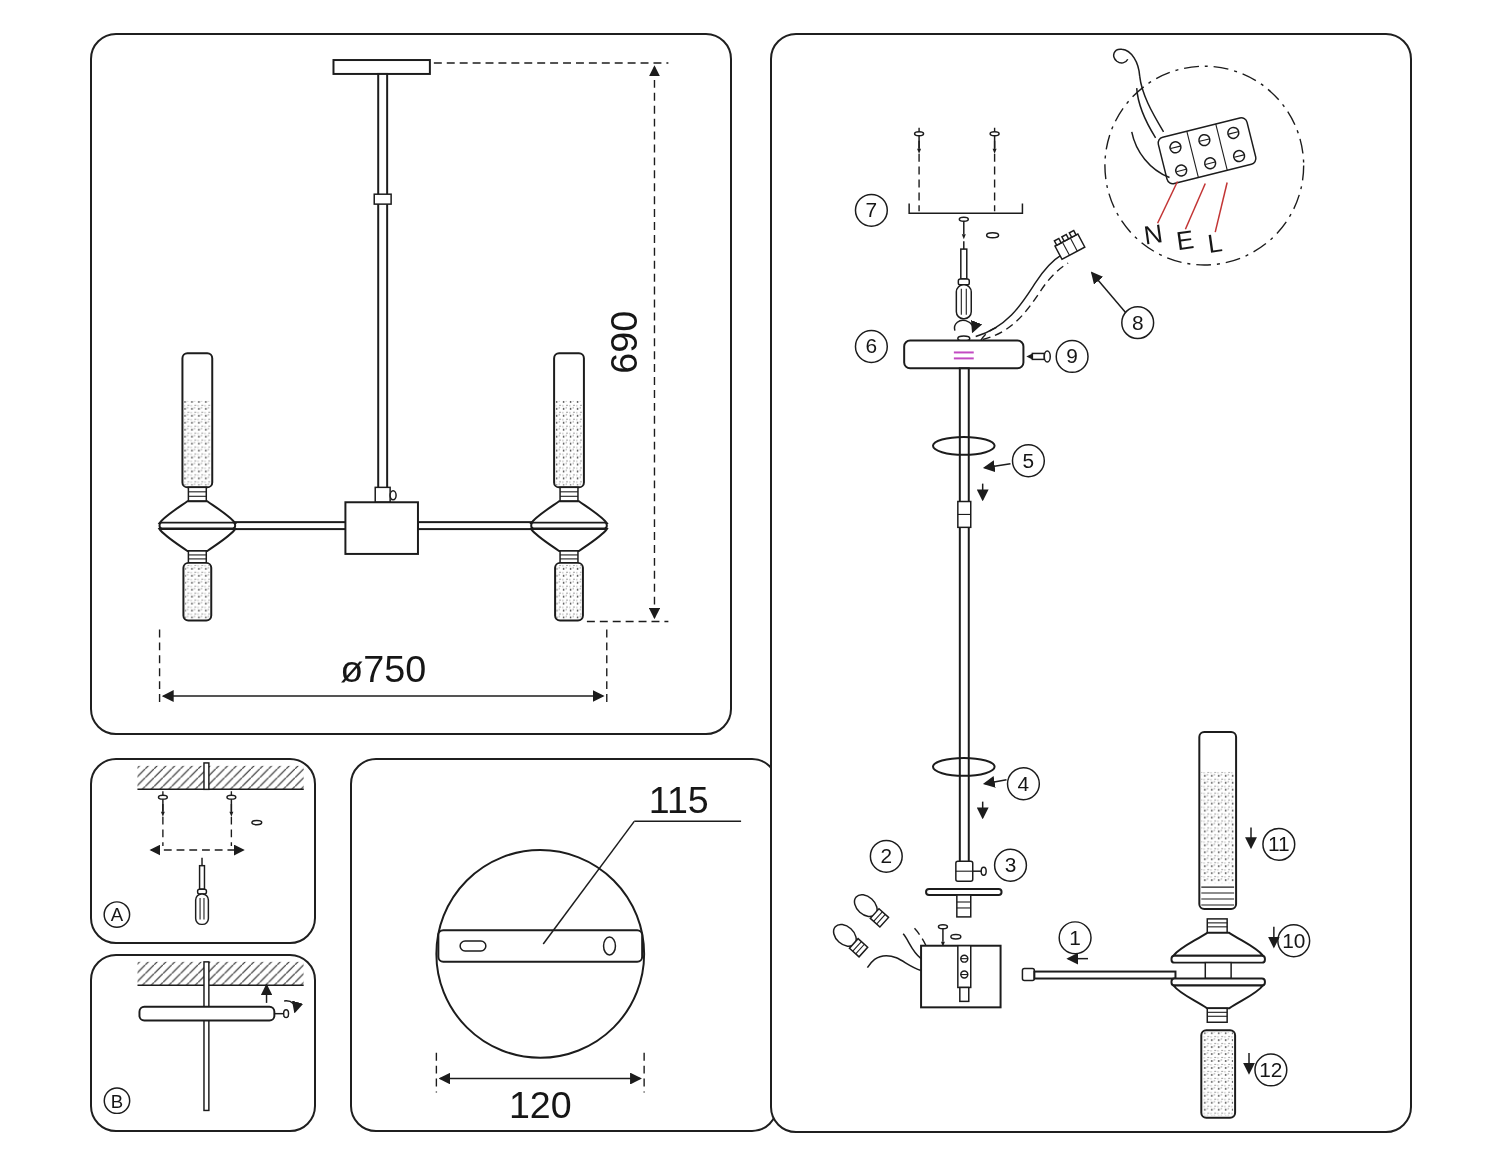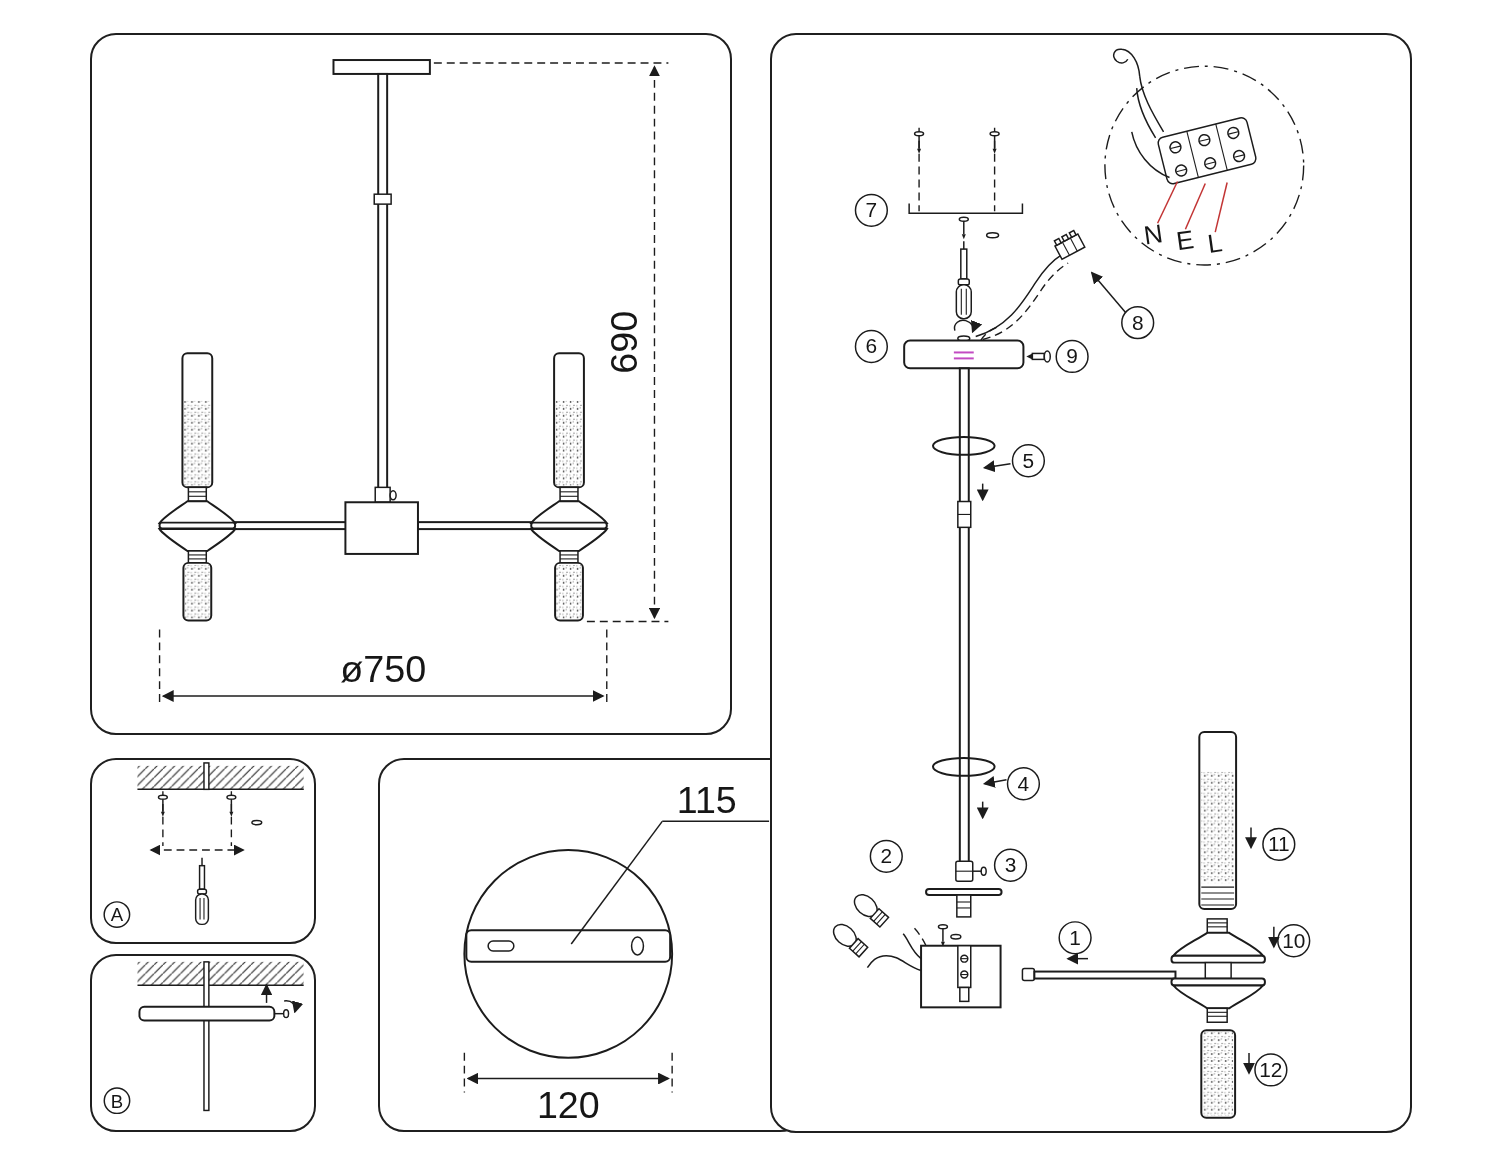--- a/index.html
+++ b/index.html
@@ -161,21 +161,21 @@
       <ellipse cx="198" cy="59" rx="2.5" ry="4" class="ln15"></ellipse>
       <path d="M 196 46 C 204 45 209 50 207 57" class="nf15" marker-end="url(#arr)"></path>
     </g>
     <g>
       <circle cx="25" cy="148" r="13" class="nf15"></circle>
       <text class="t-badge" x="25" y="155" text-anchor="middle">B</text>
     </g>
   </svg>
 </section>
 
-<section class="panel" style="left:350px; top:758px; width:428px; height:374px;margin-left:28px;">
+<section class="panel" style="left:350px; top:758px; width:428px; height:374px;">
   <svg viewBox="0 0 382 374">
     <circle cx="167" cy="196" r="105" class="nf"></circle>
     <g>
       <rect x="64" y="172" width="206" height="32" rx="5" class="ln"></rect>
       <rect x="86" y="183" width="26" height="10" rx="5" class="nf15"></rect>
       <ellipse cx="237" cy="188" rx="6" ry="9" class="nf15"></ellipse>
     </g>
     <g>
       <line x1="170" y1="186" x2="262" y2="62" class="nf15"></line>
       <line x1="262" y1="62" x2="370" y2="62" class="nf15"></line>

